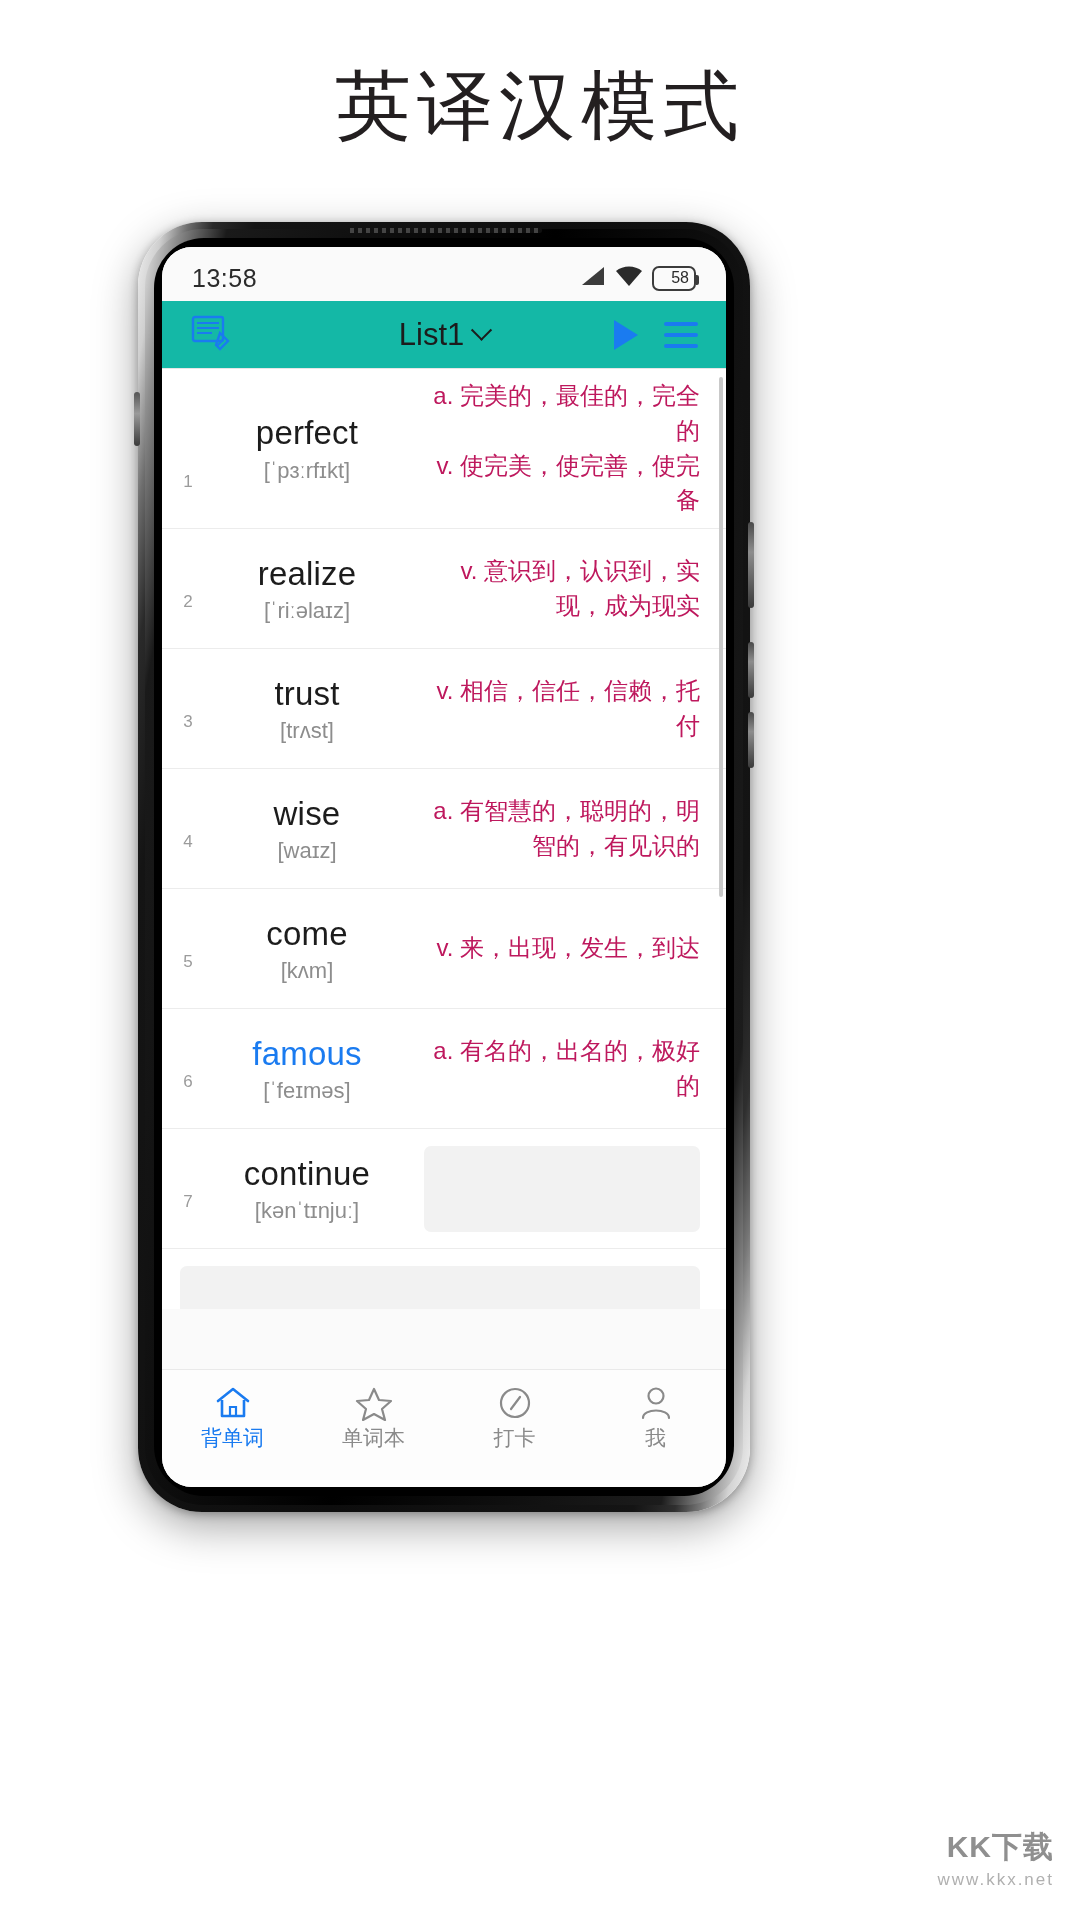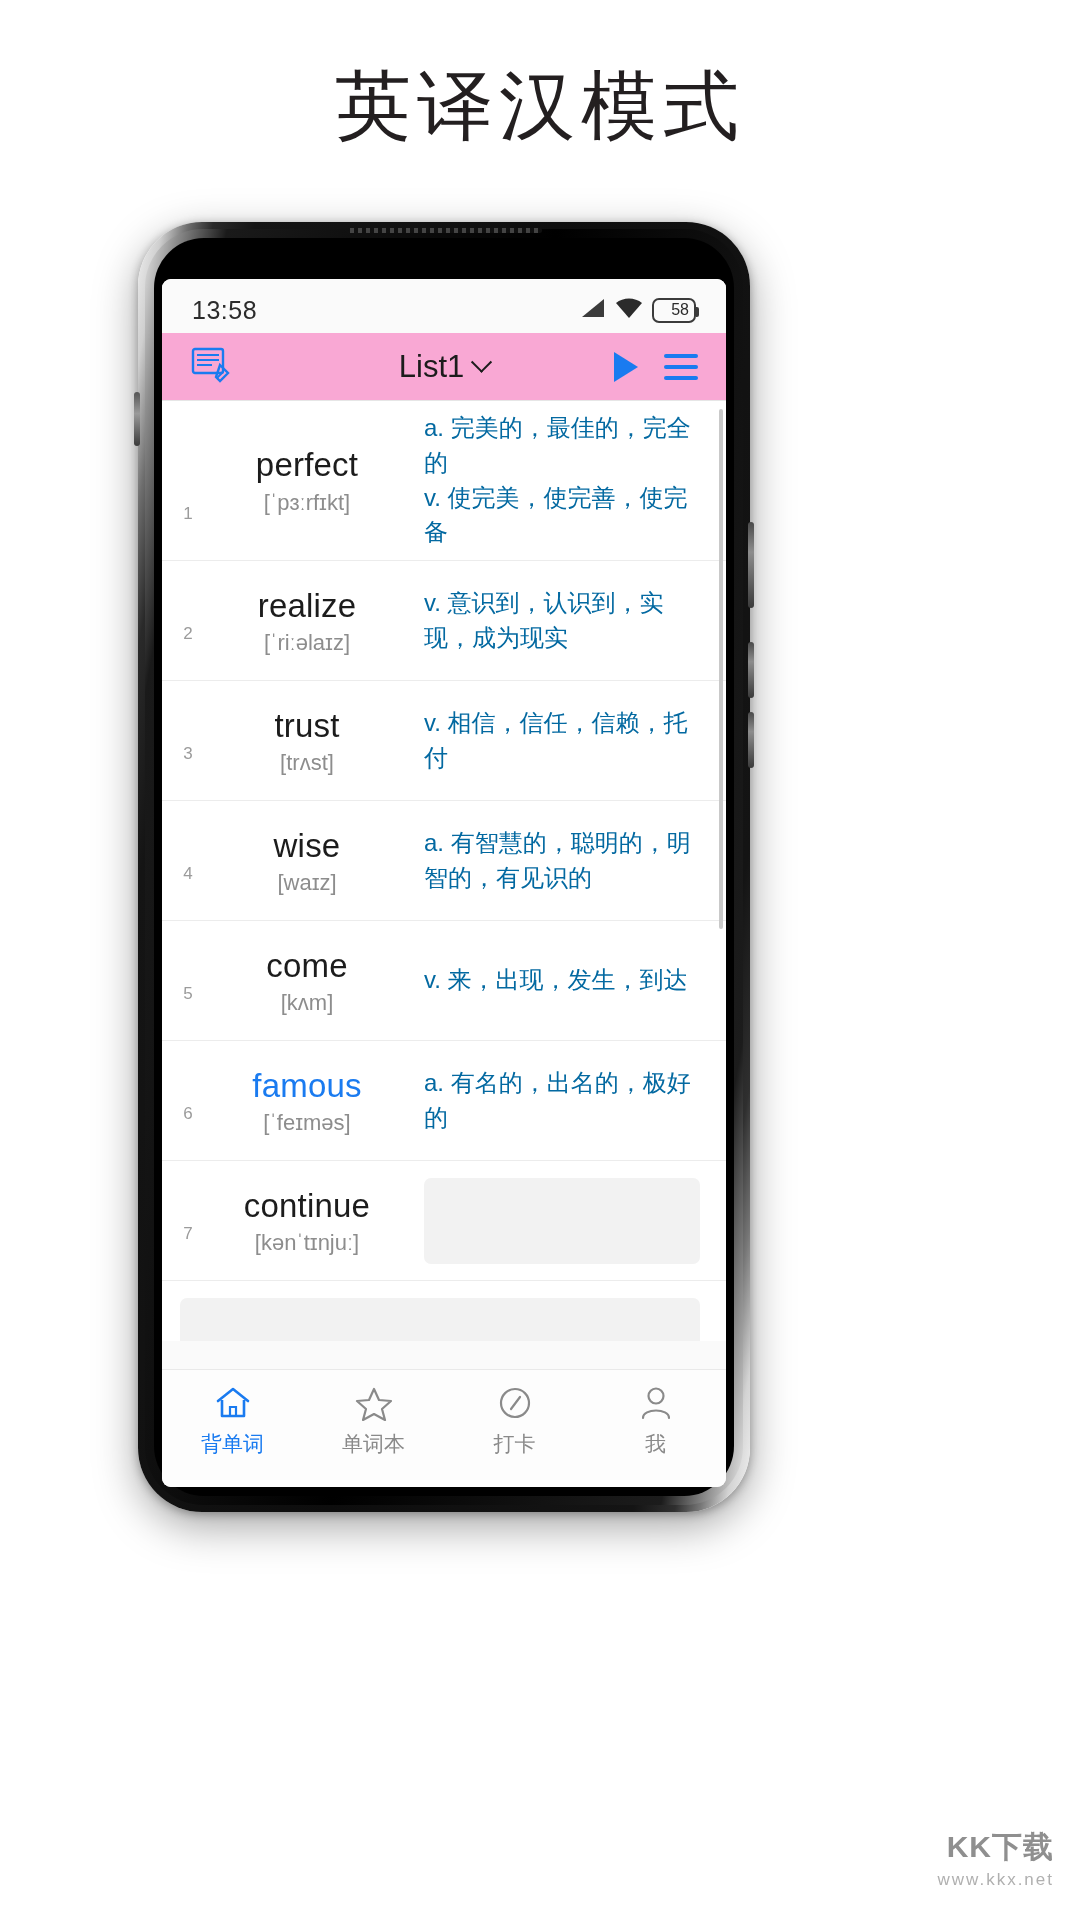--- a/index.html
+++ b/index.html
@@ -53,24 +53,23 @@
   }
   .phone-inner-dark {
     position: absolute;
     left: 16px; top: 16px; right: 16px; bottom: 16px;
     border-radius: 50px;
     background: #000;
   }
   .screen {
     position: absolute;
     left: 24px; top: 25px; right: 24px; bottom: 25px;
-    border-radius: 9px;
+    border-radius: 30px;
     background: #fafafa;
     overflow: hidden;
-    margin-top: 32px;
   }
   
   .btn-side {
     position: absolute;
     right: -4px;
     width: 6px;
     border-radius: 3px;
     background: linear-gradient(180deg,#4a4a4a,#8d8d8d 35%,#3b3b3b);
   }
   .btn-power { top: 300px; height: 86px; }
@@ -138,21 +137,21 @@
     top: 7px;
     width: 3px;
     height: 10px;
     background: #3b3b3b;
     border-radius: 0 2px 2px 0;
   }
 
   
   .navbar {
     height: 68px;
-    background: #f9a8d4;
+    background: #14b8a6;
     display: flex;
     align-items: center;
     padding: 0 28px;
     position: relative;
     border-bottom: 1px solid #e6e6e6;
   }
   .nav-left { width: 120px; display: flex; align-items: center; }
   .nav-title {
     flex: 1;
     text-align: center;
@@ -227,24 +226,25 @@
   }
   .w-word.highlight { color: #1a7bf0; }
   .w-phon {
     font-size: 22px;
     color: #8d8d8d;
     margin-top: 4px;
   }
   .w-def {
     flex: 1;
     font-size: 24px;
-    color: #0369a1;
+    color: #be185d;
     line-height: 1.45;
     padding-left: 14px;
     padding-right: 8px;
+    text-align: right;
   }
   .w-def-blank {
     flex: 1;
     margin-left: 14px;
     margin-right: 8px;
     height: 86px;
     background: #f2f2f2;
     border-radius: 7px;
   }
 
@@ -268,21 +268,20 @@
     border-top: 1px solid #e9e9e9;
     display: flex;
     align-items: flex-start;
     padding-top: 12px;
   }
   .tab {
     flex: 1;
     display: flex;
     flex-direction: column;
     align-items: center;
-    gap: 6px;
   }
   .tab-label {
     font-size: 21px;
     color: #8a8a8a;
   }
   .tab.active .tab-label { color: #1a7bf0; }
   .tab-icon { height: 42px; display: flex; align-items: center; }
 
   
   .watermark {

